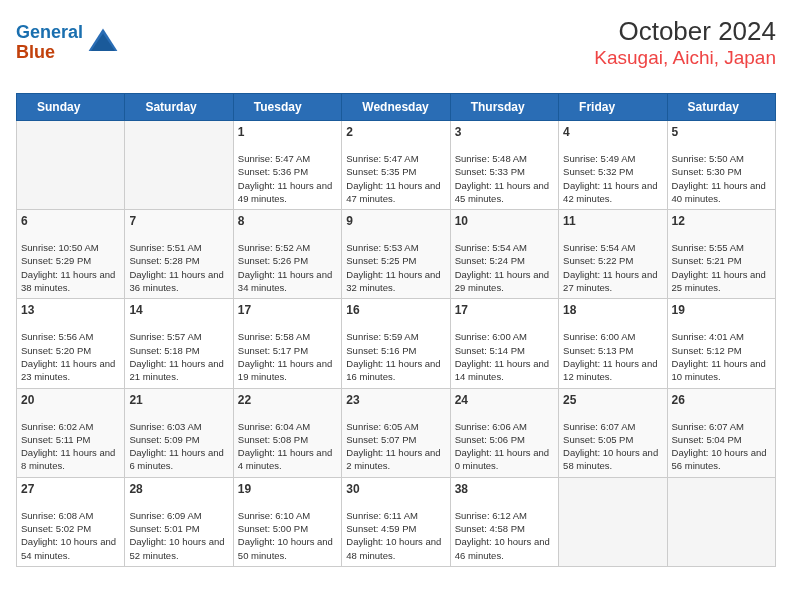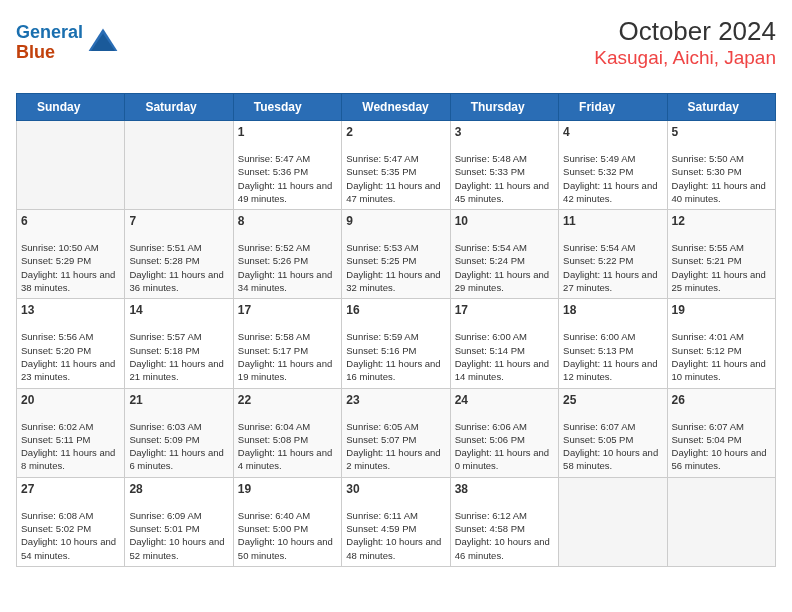--- a/index.html
+++ b/index.html
@@ -297,21 +297,21 @@
 Daylight: 10 hours and 54 minutes.</div>
         </td>
         <td>
           <span class="day-num">28</span>
           <div class="cell-info">Sunrise: 6:09 AM
 Sunset: 5:01 PM
 Daylight: 10 hours and 52 minutes.</div>
         </td>
         <td>
           <span class="day-num">19</span>
-          <div class="cell-info">Sunrise: 6:40 AM
+          <div class="cell-info">Sunrise: 6:10 AM
 Sunset: 5:00 PM
 Daylight: 10 hours and 50 minutes.</div>
         </td>
         <td>
           <span class="day-num">30</span>
           <div class="cell-info">Sunrise: 6:11 AM
 Sunset: 4:59 PM
 Daylight: 10 hours and 48 minutes.</div>
         </td>
         <td>

